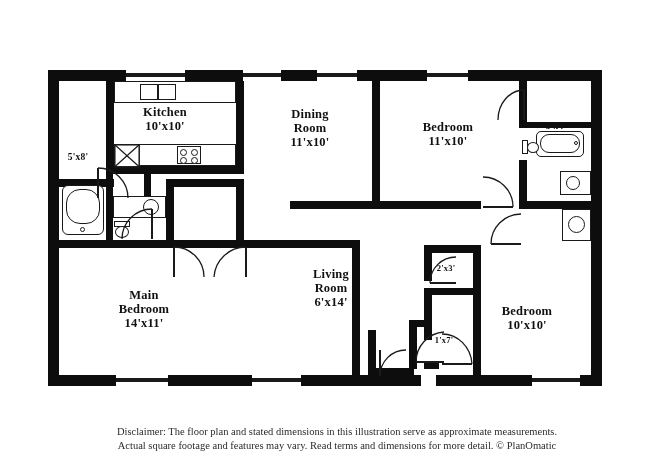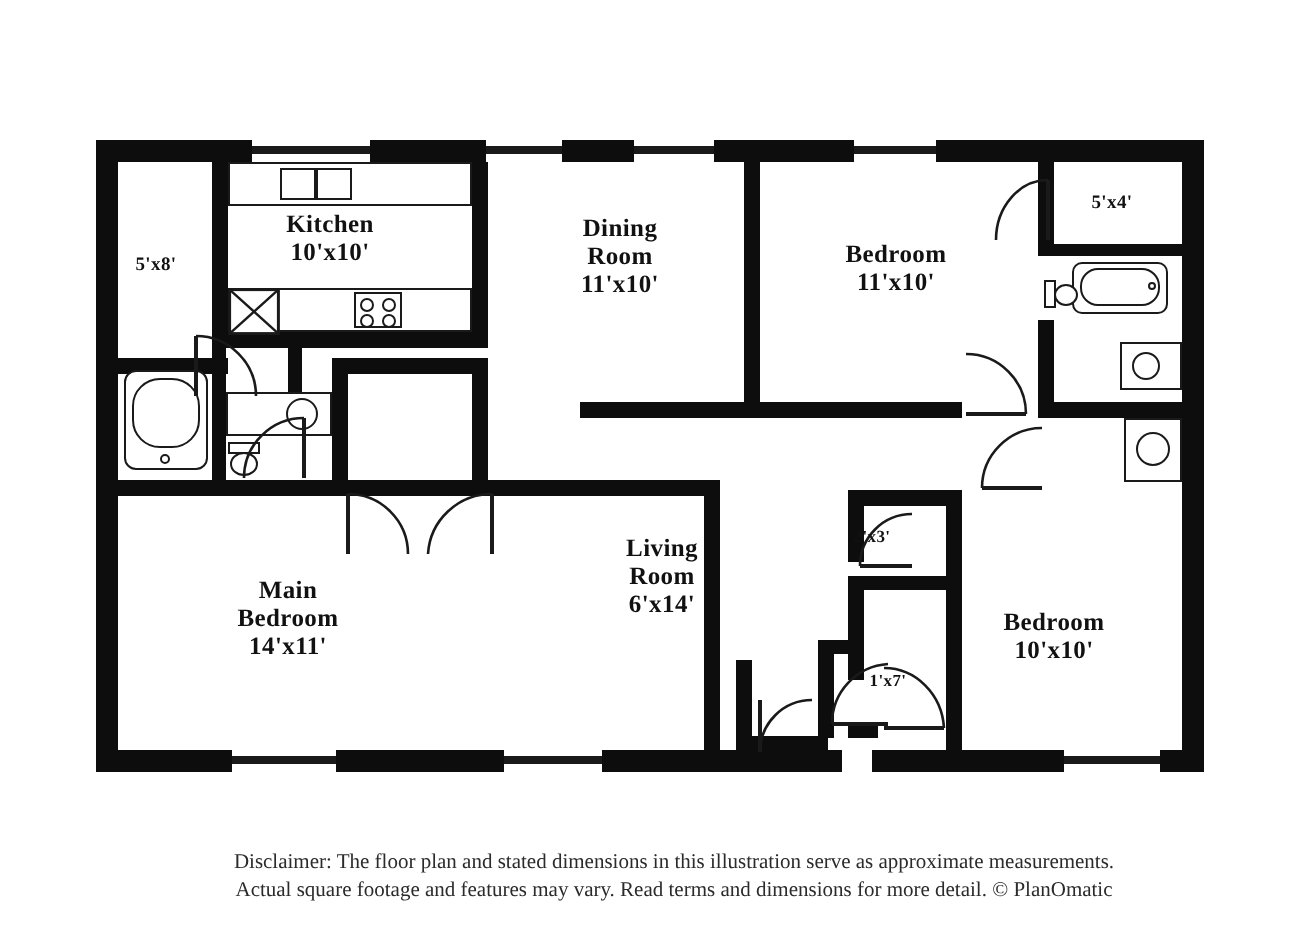--- a/index.html
+++ b/index.html
@@ -45,21 +45,21 @@
     position: absolute;
     text-align: center;
     font-family: "Liberation Serif", serif;
     font-weight: bold;
     color: #111111;
     line-height: 1.12;
     white-space: pre-line;
     letter-spacing: 0.2px;
   }
   .label.big { font-size: 12.5px; }
-  .label.small { font-size: 9.5px; }
+  .label.small { font-size: 9.5px; margin-top: 24px; }
   .label.tiny { font-size: 8.5px; }
   .disclaimer {
     position: absolute;
     left: 12px;
     width: 650px;
     text-align: center;
     font-family: "Liberation Serif", serif;
     font-size: 10.5px;
     color: #2b2b2b;
     line-height: 1.35;
@@ -222,21 +222,21 @@
 11'x10'</div>
   <div class="label big" style="left:398px; top:120px; width:100px;">Bedroom
 11'x10'</div>
   <div class="label small" style="left:526px; top:97px;  width:60px;">5'x4'</div>
   <div class="label big" style="left:94px;  top:288px; width:100px;">Main
 Bedroom
 14'x11'</div>
   <div class="label big" style="left:281px; top:267px; width:100px;">Living
 Room
 6'x14'</div>
-  <div class="label tiny" style="left:411px; top:264px; width:50px;">2'x3'</div>
+  <div class="label tiny" style="left:421px; top:264px; width:50px;">2'x3'</div>
   <div class="label tiny" style="left:419px; top:336px; width:50px;">1'x7'</div>
   <div class="label big" style="left:477px; top:304px; width:100px;">Bedroom
 10'x10'</div>
 
 </div>
 
 <div class="disclaimer" style="top:425px;">Disclaimer: The floor plan and stated dimensions in this illustration serve as approximate measurements.</div>
 <div class="disclaimer" style="top:439px;">Actual square footage and features may vary. Read terms and dimensions for more detail. © PlanOmatic</div>
 
 </body></html>

